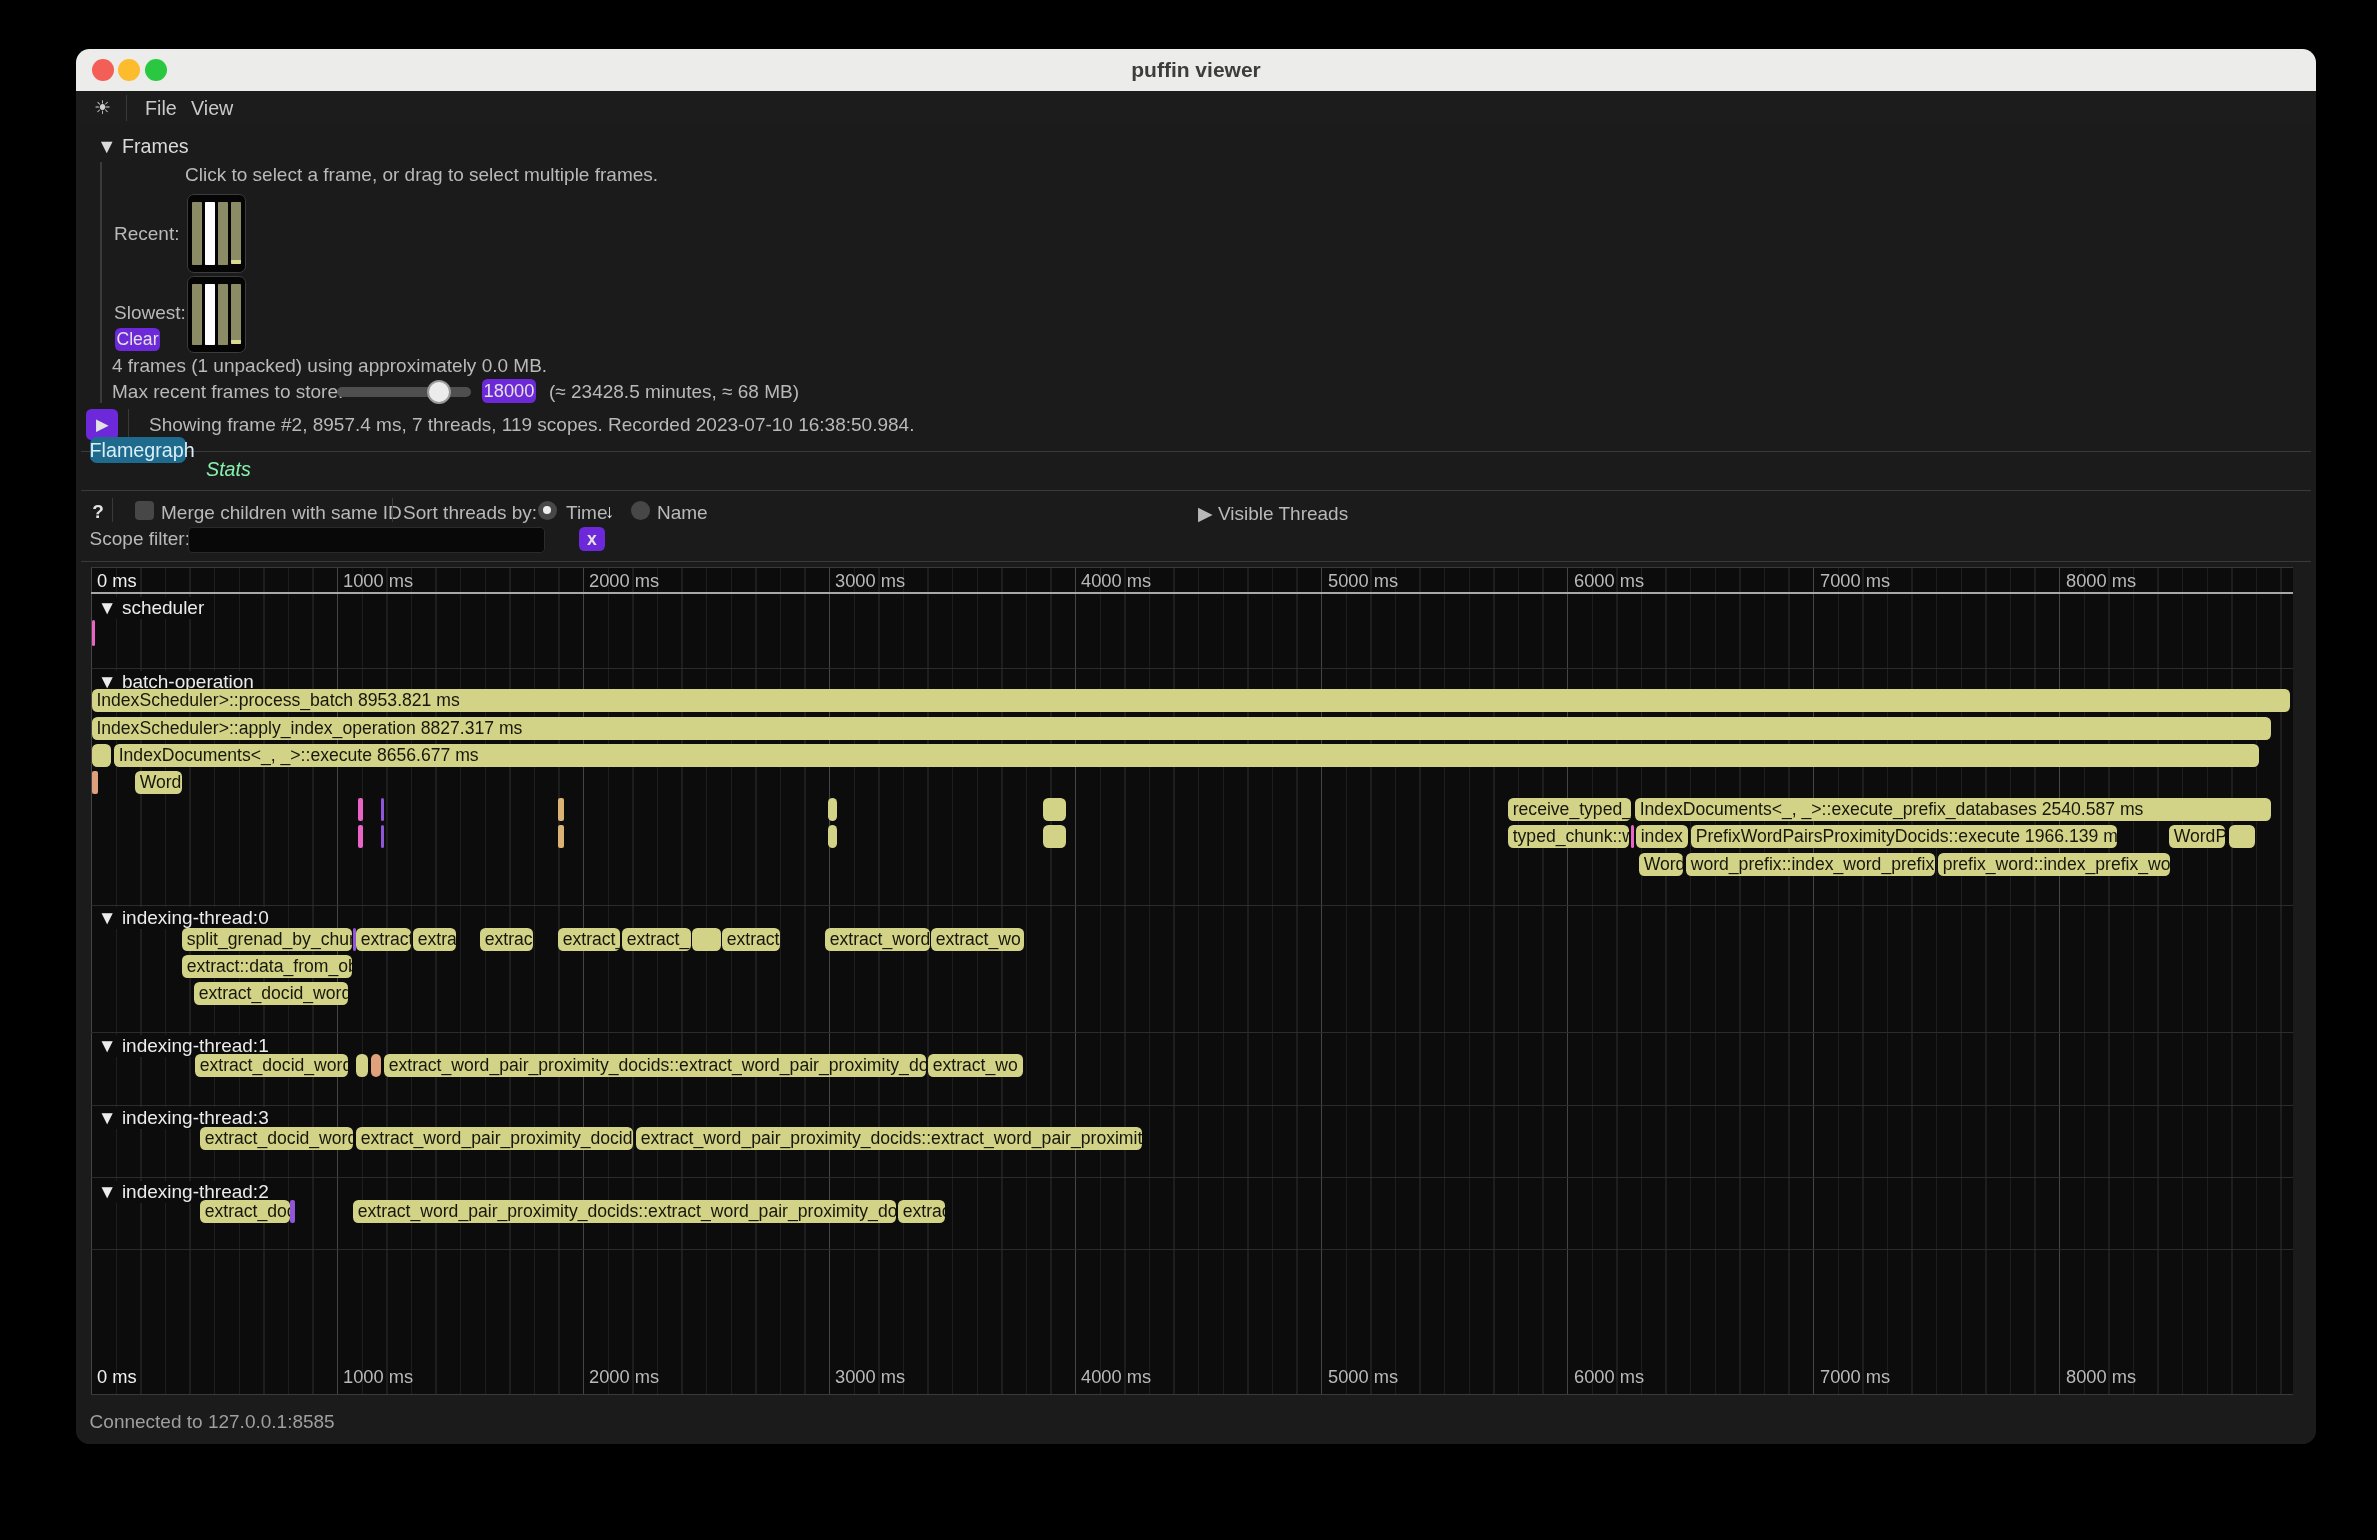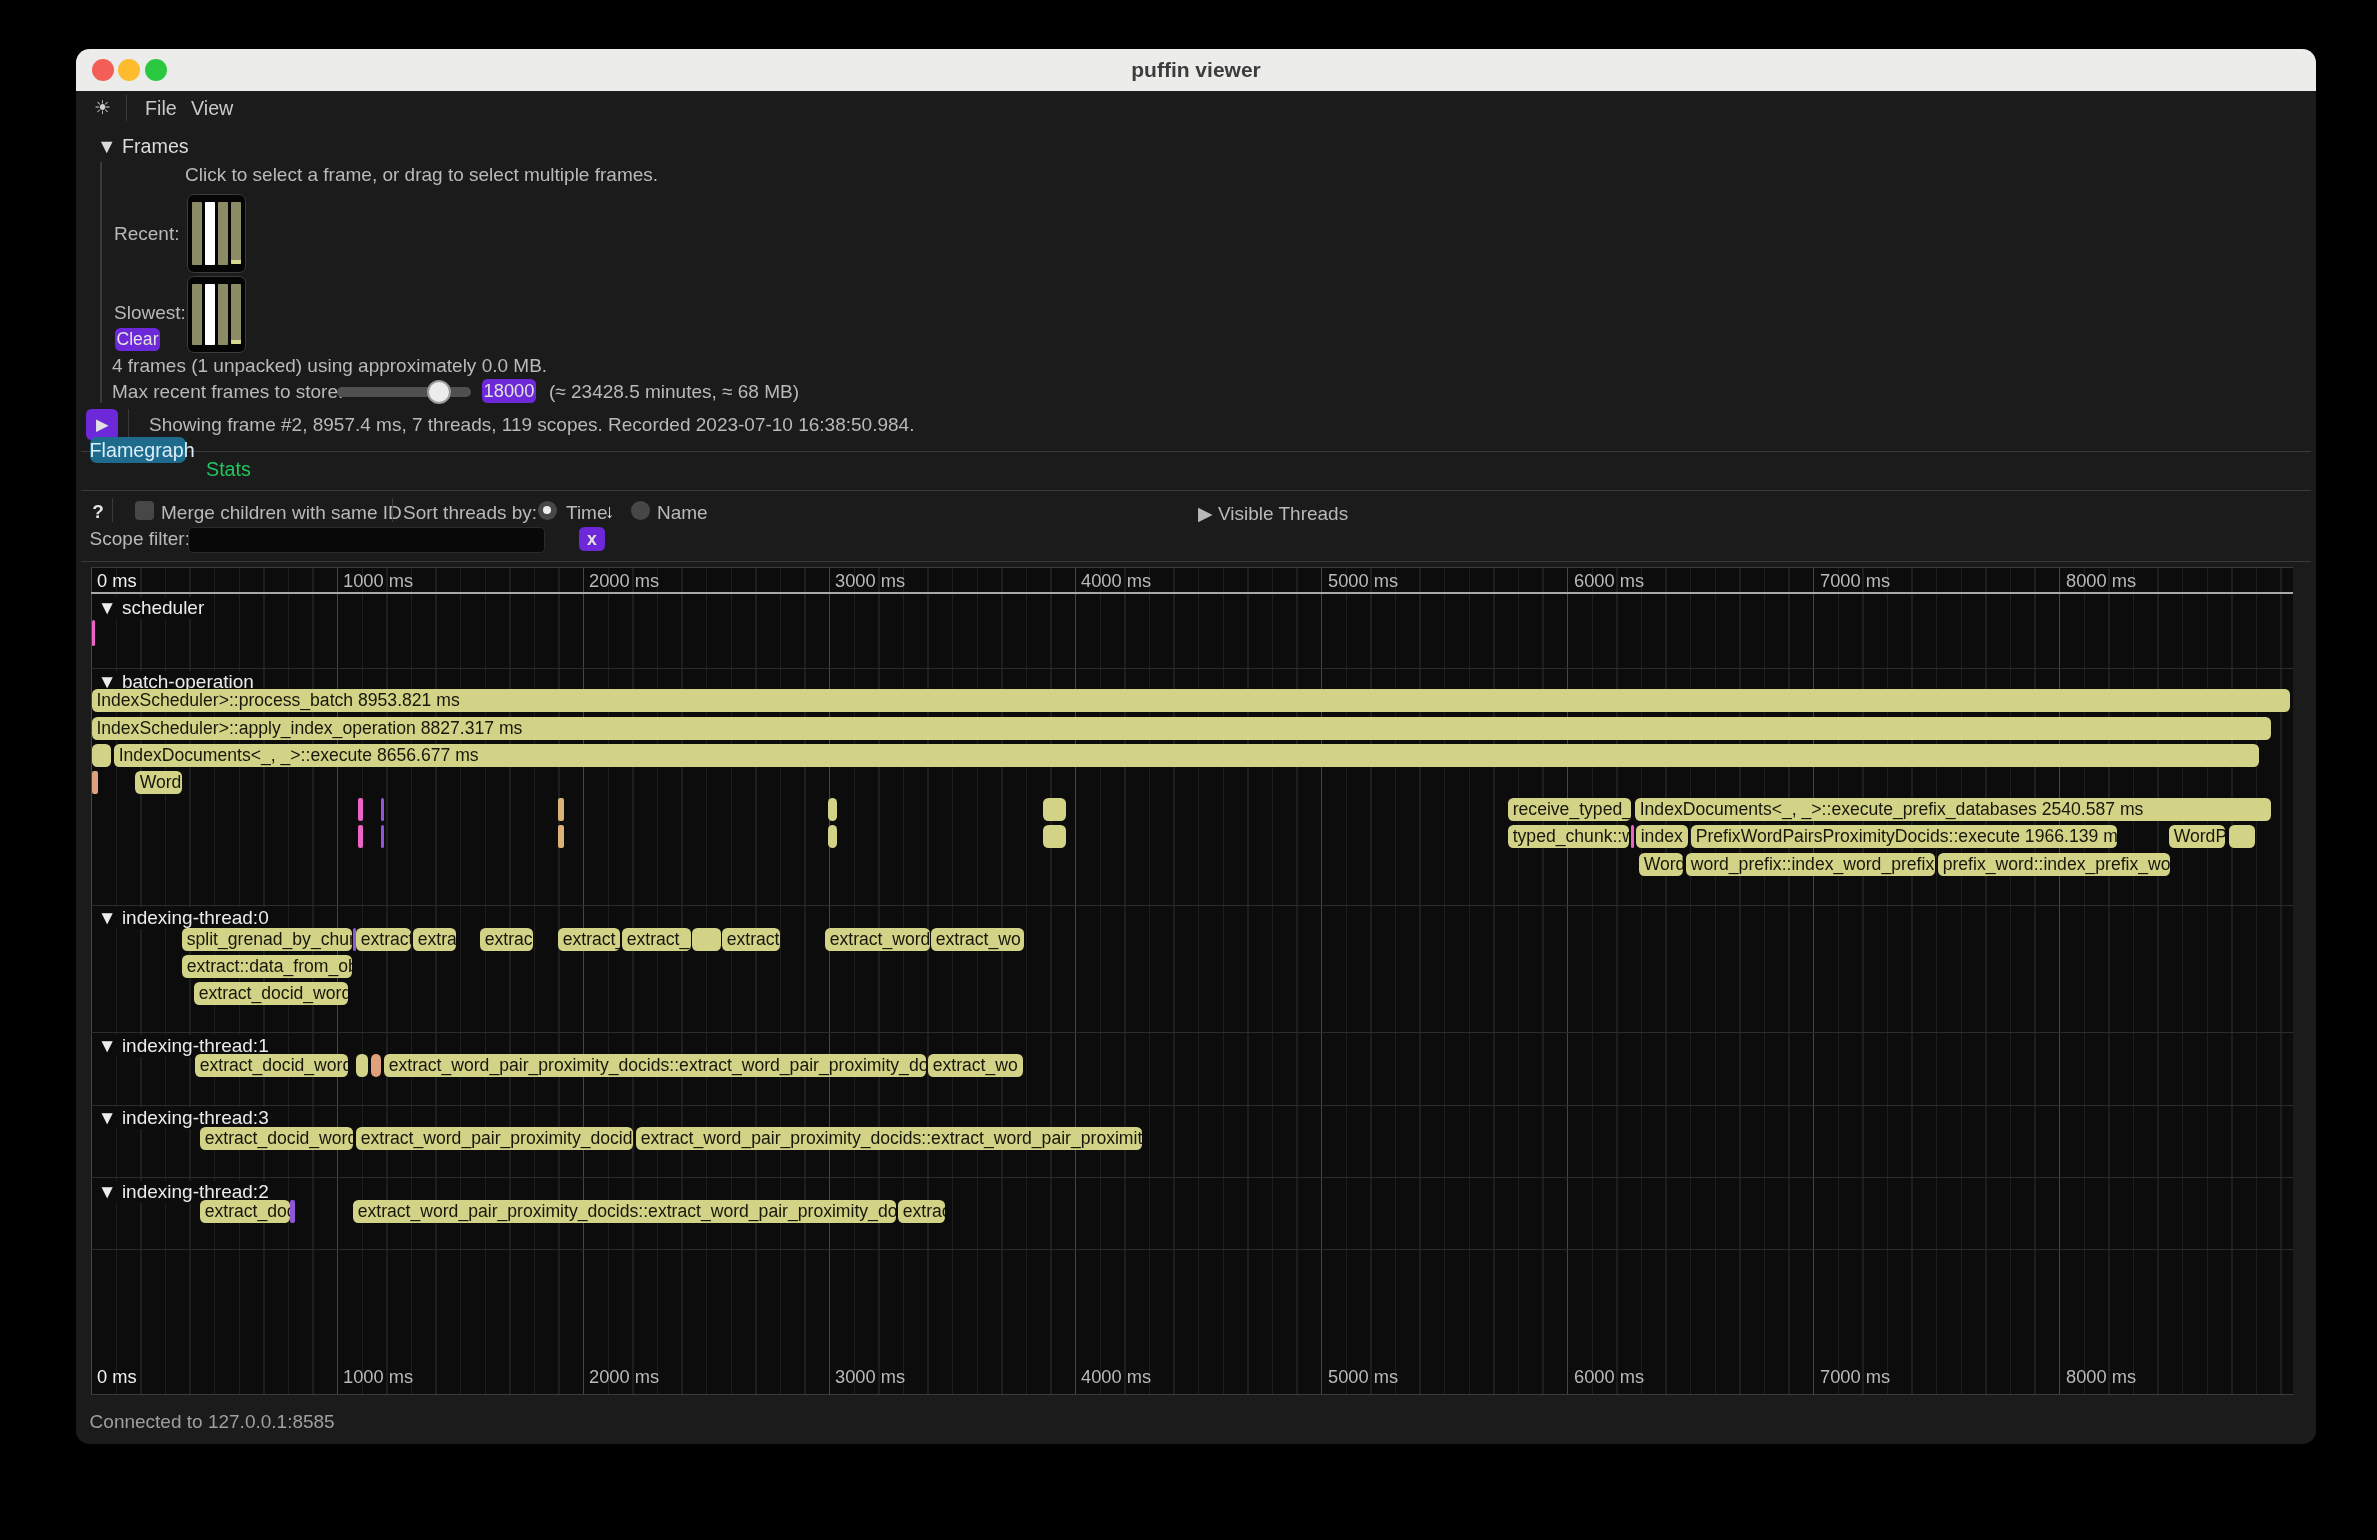--- a/index.html
+++ b/index.html
@@ -29,21 +29,21 @@
   .thumb .tb{width:10.2px;height:100%;border-radius:0.7px;}
   .tb.olive{background:#8b8b66}.tb.white{background:#ffffff}
   .tb.short{height:92%;align-self:flex-start;border-bottom:4.1px solid #d8d890;}
   .btn{position:absolute;background:#6d28d9;border-radius:5.4px;color:#e2e2e2;font-size:17.6px;
     text-align:center;}
   .slider-track{position:absolute;background:#4f4f4f;border-radius:5.4px;}
   .slider-knob{position:absolute;width:24.4px;height:24.4px;border-radius:50%;background:#ececec;border:2px solid #9a9a9a;box-sizing:border-box;}
   .sep{position:absolute;left:5.4px;width:2230px;height:1.4px;background:#3a3a3a;}
   
   .tab-active{position:absolute;background:#1e6b8d;border-radius:6.8px;color:#d9eef8;font-size:19.7px;text-align:center;}
-  .tab{position:absolute;color:#22c55e;font-size:19.7px;}
+  .tab{position:absolute;color:#86efac;font-size:19.7px;font-style:italic;}
   
   .vdiv{position:absolute;width:1.4px;background:#3a3a3a;}
   .checkbox{position:absolute;width:19px;height:19px;background:#474747;border-radius:4.1px;}
   .radio{position:absolute;width:19px;height:19px;background:#474747;border-radius:50%;}
   .radio .dot{position:absolute;left:5.4px;top:5.4px;width:8.1px;height:8.1px;border-radius:50%;background:#ececec;}
   .input{position:absolute;background:#080808;border-radius:4.1px;border:0.7px solid #2a2a2a;}
   
   .canvas{position:absolute;left:15px;top:518px;width:2202px;height:828px;background:#0c0c0c;
     border-top:1.4px solid #3a3a3a;border-bottom:1.4px solid #3a3a3a;box-sizing:border-box;
     background-image:

